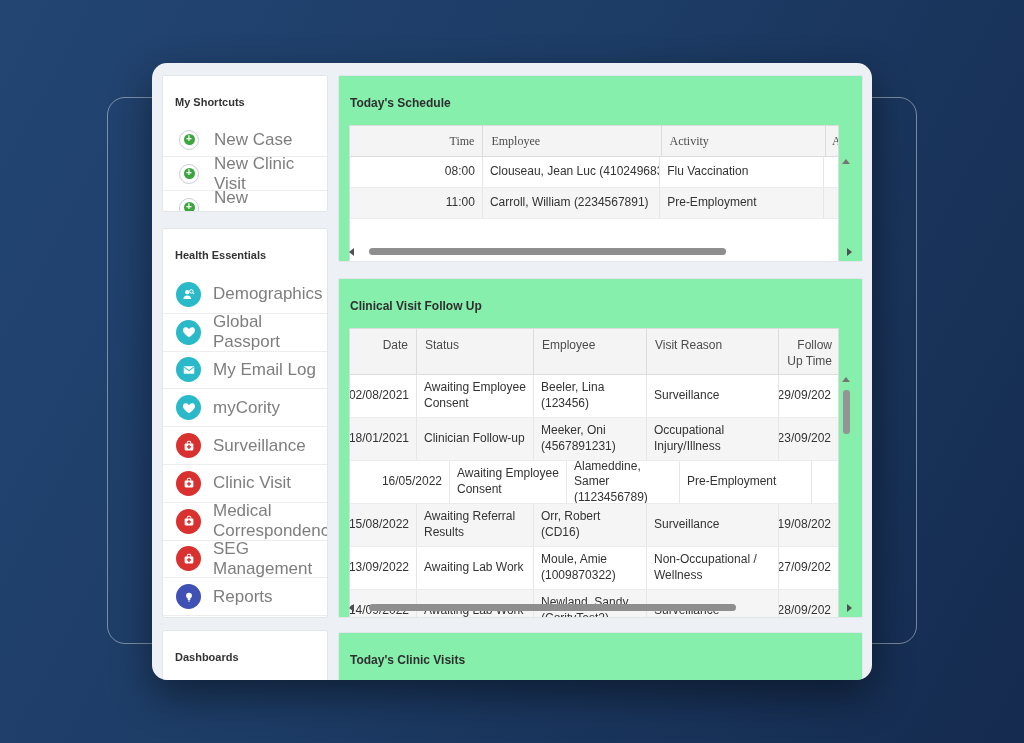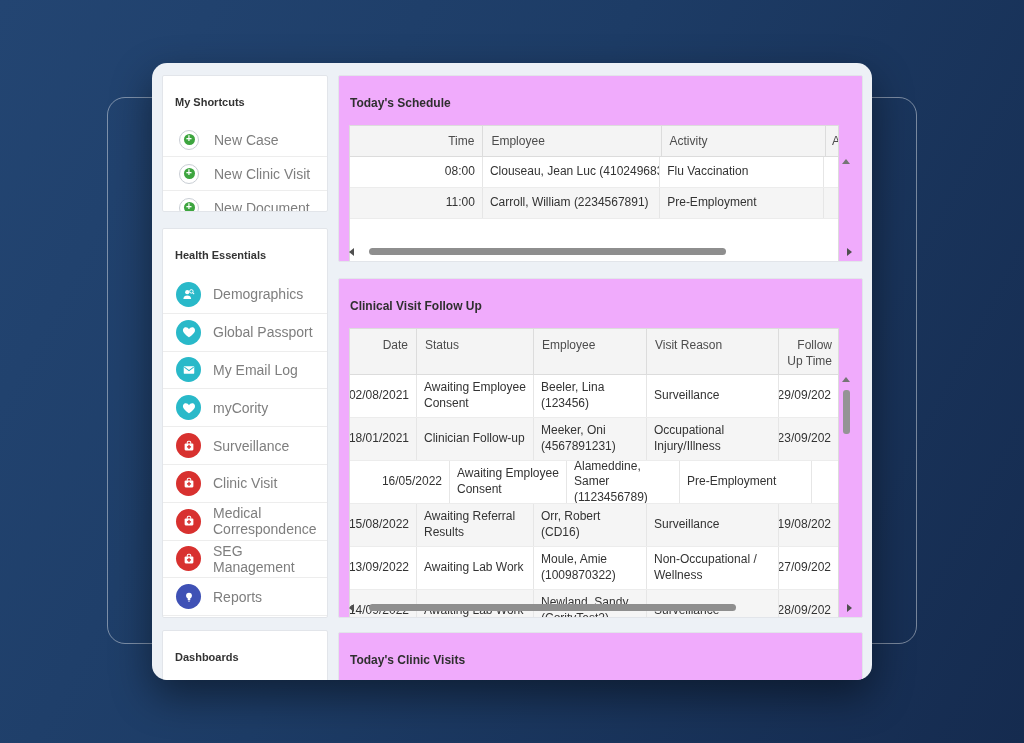--- a/index.html
+++ b/index.html
@@ -22,29 +22,29 @@
   .side-panel{
     position:absolute;left:0;width:166px;background:#fff;box-sizing:border-box;
     border:1px solid #e2e5ea;border-radius:2px;display:flex;flex-direction:column;overflow:hidden;
   }
   #sp-shortcuts{top:0;height:137px}
   #sp-health{top:153px;height:390px}
   #sp-dash{top:555px;height:100px}
   .side-title{padding:9px 12px 4px;font-size:11px;font-weight:700;color:#333;flex:none}
   .side-item{display:flex;align-items:center;padding-left:13px;flex:none;cursor:pointer}
   .side-item + .side-item{border-top:1px solid #ededed}
-  .side-label{font-size:14px;color:#7e7e7e}
+  .side-label{font-size:17px;color:#7e7e7e}
   .icon-circle{width:25px;height:25px;border-radius:50%;display:flex;align-items:center;justify-content:center;margin-right:12px;flex:none}
   .plus-outer{width:18px;height:18px;border-radius:50%;background:#fff;border:1px solid #c9ced4;
     display:flex;align-items:center;justify-content:center;margin-right:15px;margin-left:3px;flex:none}
   .plus-inner{width:11px;height:11px;border-radius:50%;background:#3da53f;color:#fff;
     font-size:10px;line-height:10px;text-align:center;font-weight:700}
   
   .main{position:absolute;left:186px;top:12px;width:525px;height:605px}
-  .main-panel{position:absolute;left:0;width:525px;background:#f0abfc;box-sizing:border-box;
+  .main-panel{position:absolute;left:0;width:525px;background:#86efac;box-sizing:border-box;
     border:1px solid #e2e5ea;border-radius:2px;overflow:hidden}
   #p-schedule{top:0;height:187px}
   #p-clinical{top:203px;height:340px}
   #p-visits{top:557px;height:95px}
   .panel-title{height:17px;padding:8px 11px 0;font-size:12px;font-weight:700;color:#2f2f2f}
   .table-zone{position:relative;margin:0 10px}
   .tbl{border:1px solid #dcdcdc;margin-right:13px;overflow:hidden;background:#fff}
   .thead{display:flex;background:#f4f4f4;border-bottom:1px solid #dcdcdc;overflow:hidden}
   .th{box-sizing:border-box;padding:0 8px;font-size:12px;color:#4c4c4c;border-right:1px solid #dcdcdc;
     display:flex;align-items:center;overflow:hidden;line-height:1.35;cursor:pointer}
@@ -205,21 +205,21 @@
         </div>
     </section>
   </aside>
 
   <main class="main">
     <section class="main-panel" id="p-schedule">
       <h3 class="panel-title">Today's Schedule</h3>
       <div class="panel-body">
           <div class="table-zone">
             <div class="tbl">
-              <div class="thead" style="height: 30px;">
+              <div class="thead" style="height: 30px; font-family: Liberation Serif, serif;">
                 <div class="th r " style="width: 137px;">Time</div>
                 <div class="th " style="width: 183px;">Employee</div>
                 <div class="th " style="width: 169px;">Activity</div>
                 <div class="th ">Ap</div>
               </div>
               <div class="tbody-fill" style="height: 113px;">
                 <div class="tr" style="height: 30px;">
                   <div class="td r nowrap" style="width: 137px;">08:00</div>
                   <div class="td nowrap" style="width: 183px;">Clouseau, Jean Luc (4102496831)</div>
                   <div class="td nowrap" style="width: 169px;">Flu Vaccination</div>

